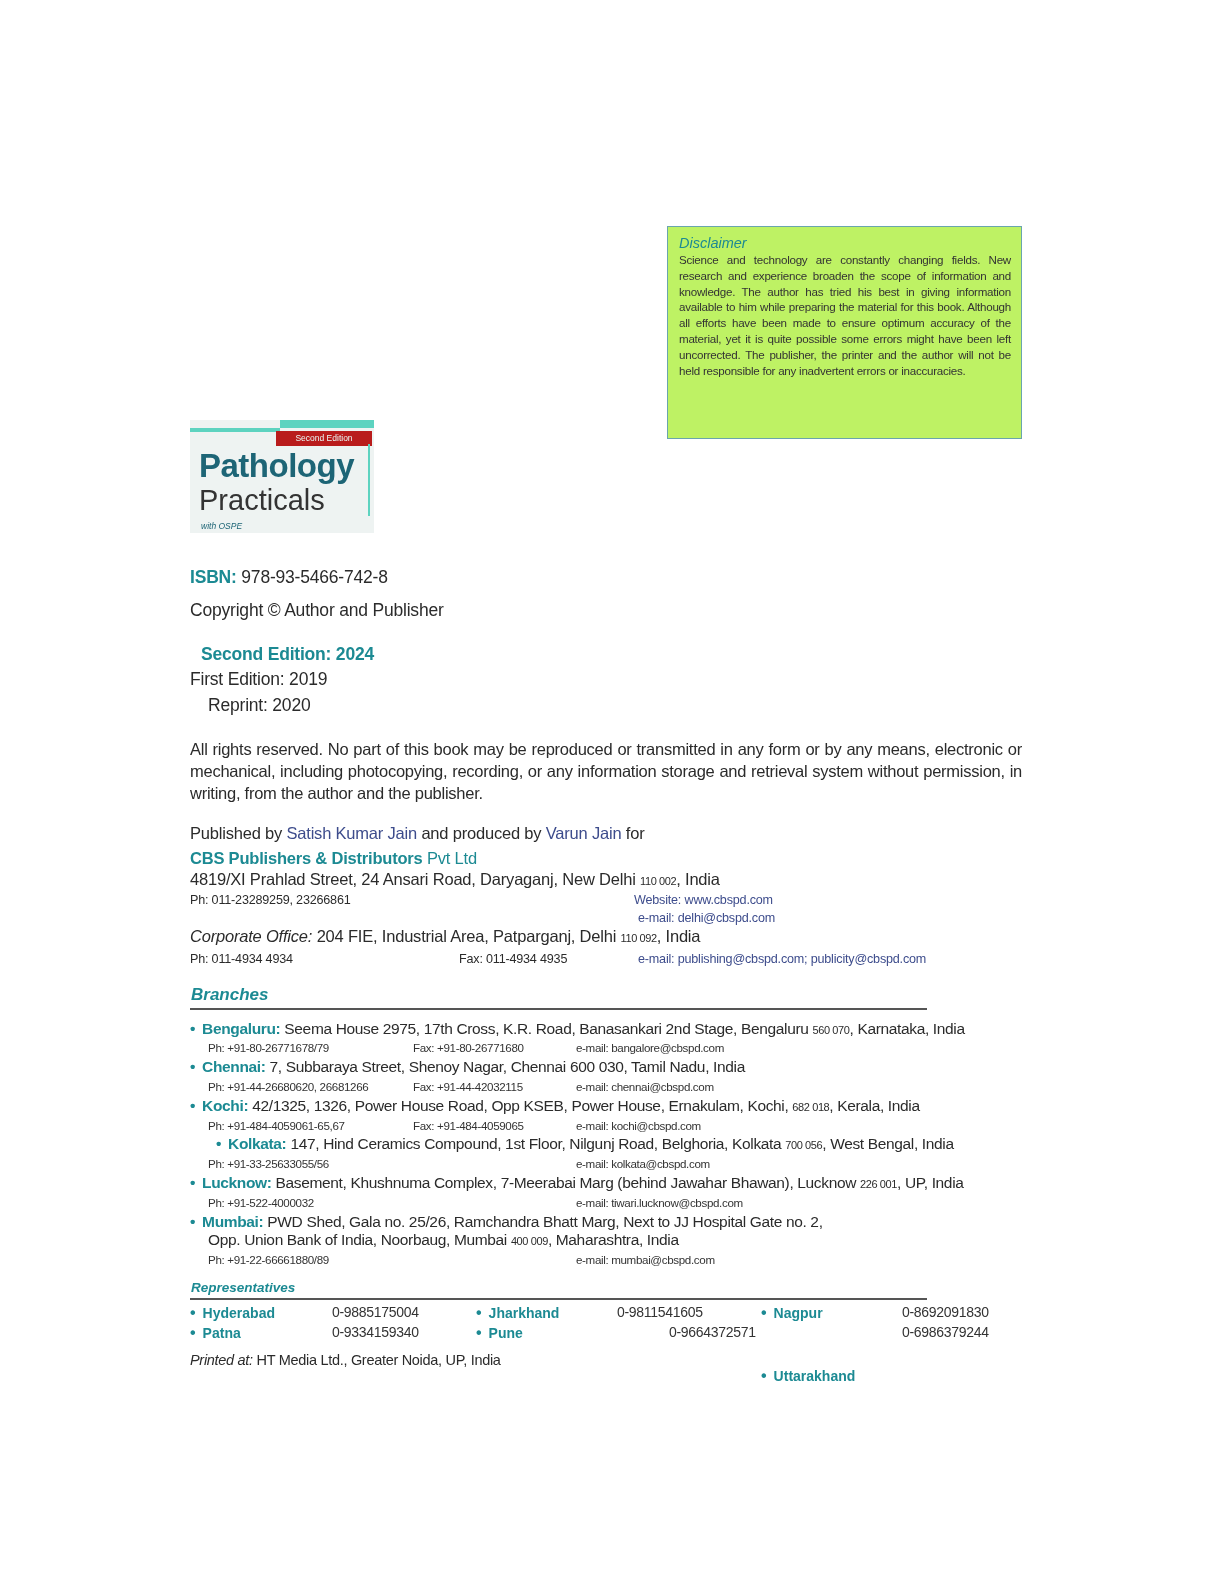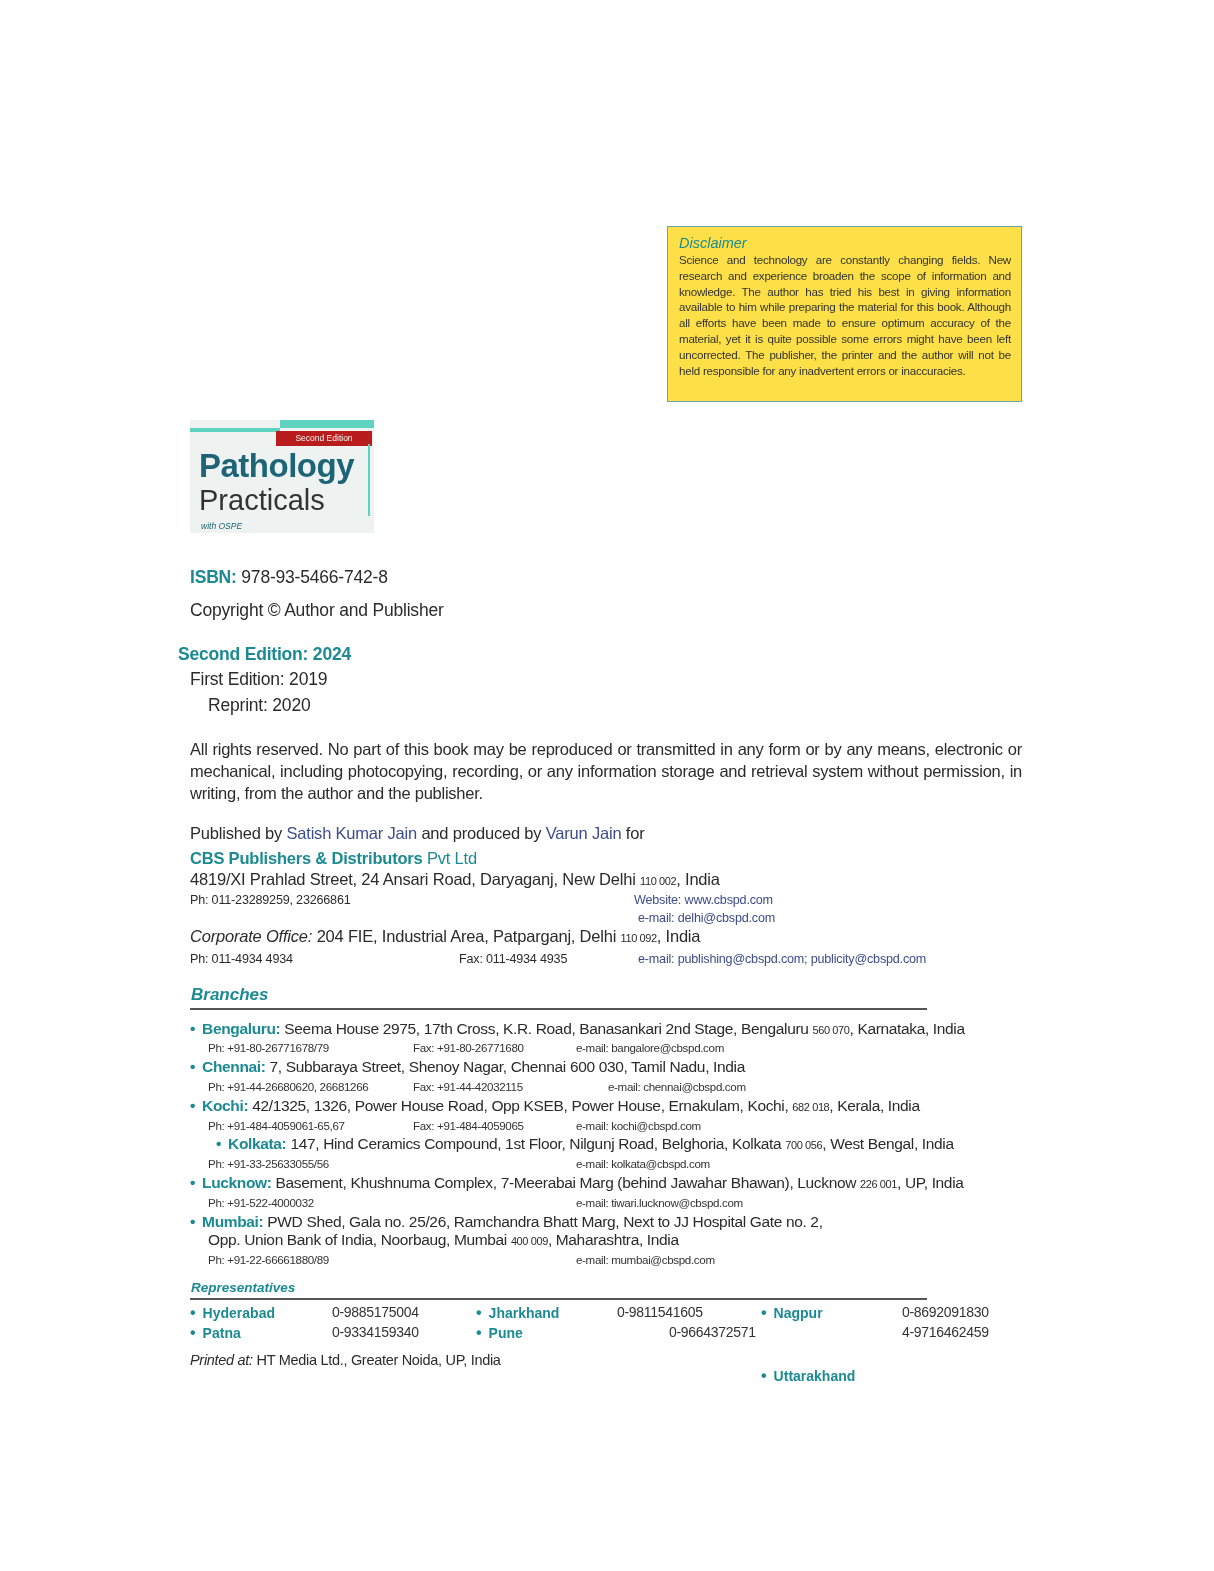--- a/index.html
+++ b/index.html
@@ -10,23 +10,23 @@
     color: #2b2b2b;
     overflow: hidden;
   }
   .abs { position: absolute; }
   .teal { color: #1c8a93; }
   .teal-b { color: #1c8a93; font-weight: bold; }
   .blue { color: #3d4c8c; }
 
   
   #disclaimer {
-    left: 667px; top: 226px; width: 355px; height: 176px;
+    left: 667px; top: 226px; width: 355px; height: 213px;
     border: 1.5px solid #6aa5ad;
-    background: #fde047;
+    background: #bef264;
     padding: 8px 10px 0 11px;
   }
   #disclaimer .title {
     font-style: italic; color: #1c8a93; font-size: 14.5px; line-height: 17px;
   }
   #disclaimer .body {
     font-size: 11.6px; line-height: 15.8px; color: #333;
     text-align: justify; letter-spacing: -0.25px;
   }
 
@@ -94,21 +94,21 @@
   <div class="t3">with OSPE</div>
 </div>
 
 <div class="abs line18" style="left:190px; top:566px;">
   <span class="teal-b">ISBN:</span>
   <span>978-93-5466-742-8</span>
 </div>
 
 <div class="abs line18" style="left:190px; top:599px;">Copyright © Author and Publisher</div>
 
-<div class="abs line18 teal-b" style="left:178px; top:643px;text-align:right;">Second Edition: 2024</div>
+<div class="abs line18 teal-b" style="left:201px; top:643px;text-align:right;">Second Edition: 2024</div>
 <div class="abs line18" style="left:190px; top:668px;">First Edition: 2019</div>
 <div class="abs line18" style="left:208px; top:694px;">Reprint: 2020</div>
 
 <div id="rights" class="abs">All rights reserved. No part of this book may be reproduced or transmitted in any form or by any means, electronic or mechanical, including photocopying, recording, or any information storage and retrieval system without permission, in writing, from the author and the publisher.</div>
 
 <div class="abs line16" style="left:190px; top:822px; white-space:nowrap;">
   <span>Published by</span>
   <span class="blue">Satish Kumar Jain</span>
   <span>and produced by</span>
   <span class="blue">Varun Jain</span>
@@ -160,21 +160,21 @@
 <div class="abs branch-sub" style="left:208px; top:1040px;">Ph: +91-80-26771678/79</div>
 <div class="abs branch-sub" style="left:413px; top:1040px;">Fax: +91-80-26771680</div>
 <div class="abs branch-sub blue" style="left:576px; top:1040px;"><span>e-mail:</span> <span>bangalore@cbspd.com</span></div>
 
 <div class="abs branch-line" style="left:190px; top:1057px;">
   <span class="bullet">•</span><span class="teal-b">Chennai:</span>
   <span>7, Subbaraya Street, Shenoy Nagar, Chennai 600 030, Tamil Nadu, India</span>
 </div>
 <div class="abs branch-sub" style="left:208px; top:1079px;">Ph: +91-44-26680620, 26681266</div>
 <div class="abs branch-sub" style="left:413px; top:1079px;">Fax: +91-44-42032115</div>
-<div class="abs branch-sub blue" style="left:576px; top:1079px;margin-left:32px;"><span>e-mail:</span> <span>chennai@cbspd.com</span></div>
+<div class="abs branch-sub blue" style="left:576px; top:1079px;"><span>e-mail:</span> <span>chennai@cbspd.com</span></div>
 
 <div class="abs branch-line" style="left:190px; top:1096px;">
   <span class="bullet">•</span><span class="teal-b">Kochi:</span>
   <span>42/1325, 1326, Power House Road, Opp KSEB, Power House, Ernakulam, Kochi,</span>
   <span class="sup">682 018</span><span>, Kerala, India</span>
 </div>
 <div class="abs branch-sub" style="left:208px; top:1118px;">Ph: +91-484-4059061-65,67</div>
 <div class="abs branch-sub" style="left:413px; top:1118px;">Fax: +91-484-4059065</div>
 <div class="abs branch-sub blue" style="left:576px; top:1118px;"><span>e-mail:</span> <span>kochi@cbspd.com</span></div>
 
@@ -229,18 +229,18 @@
 <div class="abs rep-num" style="left:332px; top:1324px;">0-9334159340</div>
 
 <div class="abs" style="left:476px; top:1324px;">
   <span class="bullet">•</span><span class="rep-name">Pune</span>
 </div>
 <div class="abs rep-num" style="left:633px; top:1324px;margin-left:36px;">0-9664372571</div>
 
 <div class="abs" style="left:761px; top:1324px;margin-top:43px;">
   <span class="bullet">•</span><span class="rep-name">Uttarakhand</span>
 </div>
-<div class="abs rep-num" style="left:902px; top:1324px;">4-9716462459</div>
+<div class="abs rep-num" style="left:902px; top:1324px;">0-6986379244</div>
 
 <div class="abs" style="left:190px; top:1352px; font-size:14.5px; letter-spacing:-0.3px; white-space:nowrap;">
   <span style="font-style:italic;">Printed at:</span>
   <span>HT Media Ltd., Greater Noida, UP, India</span>
 </div>
 
 </body></html>

